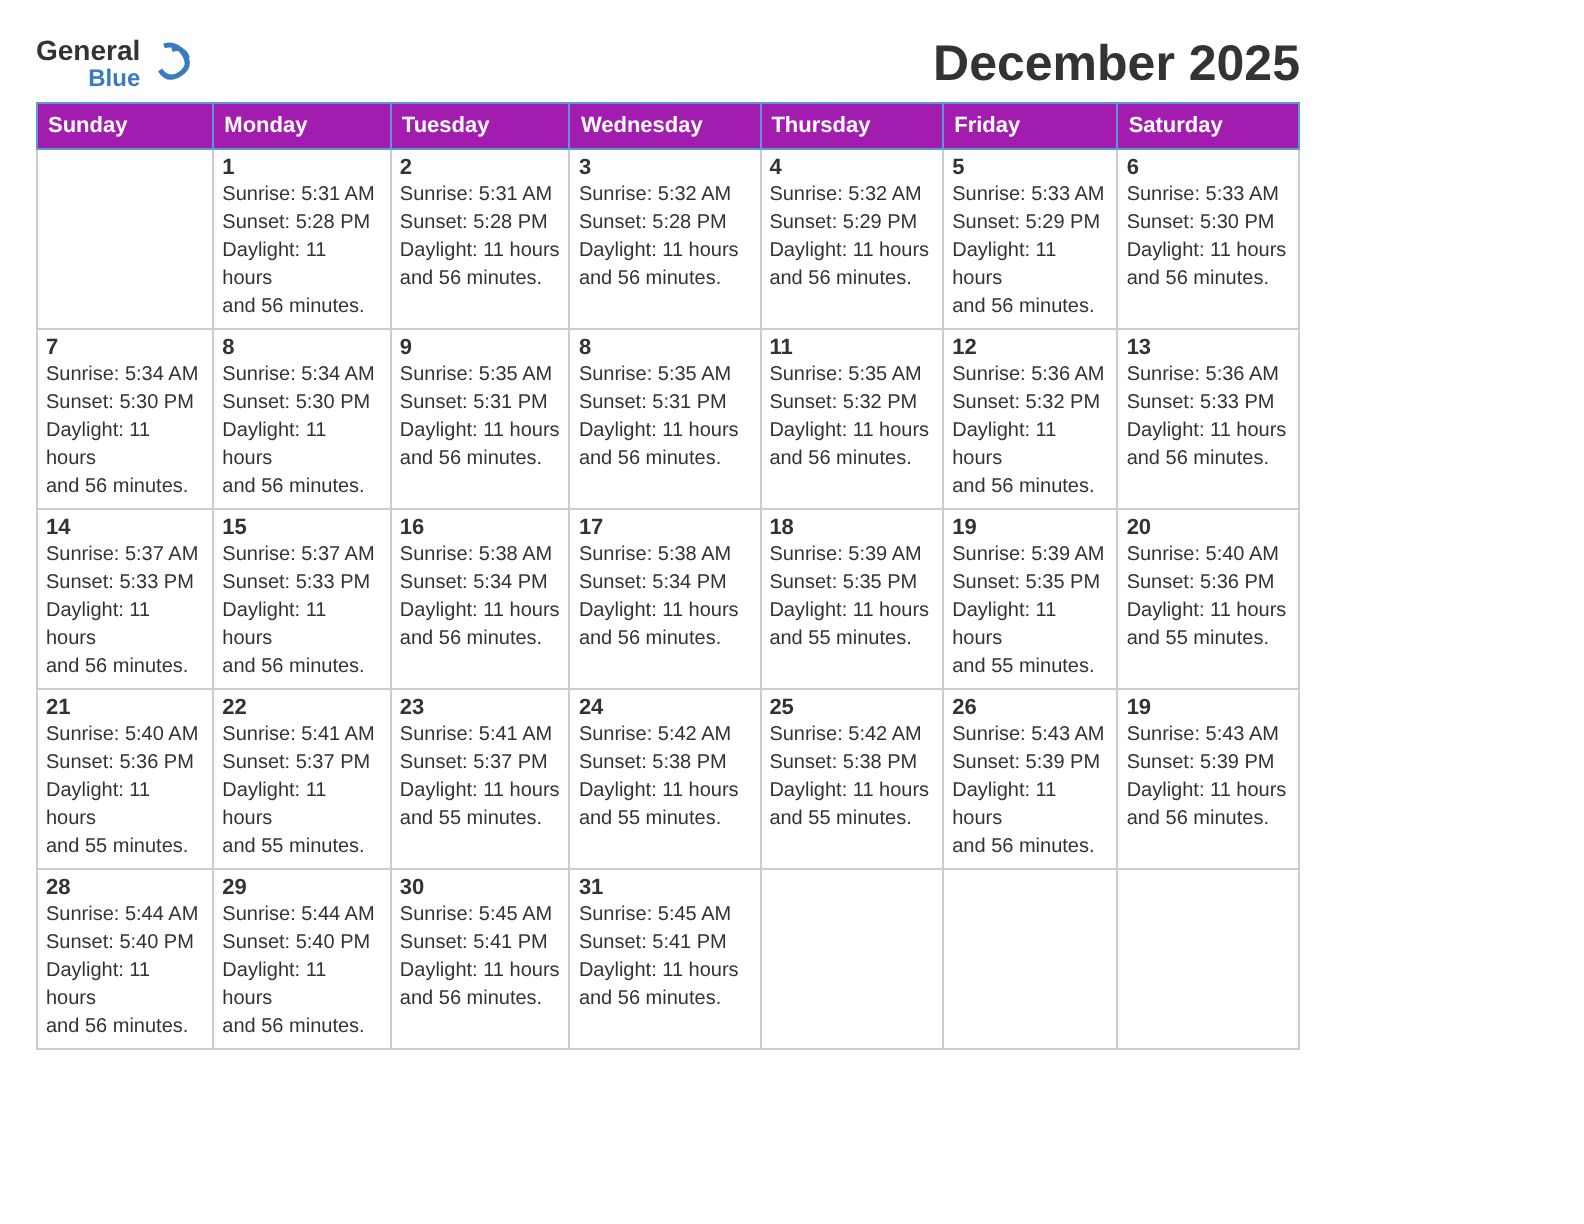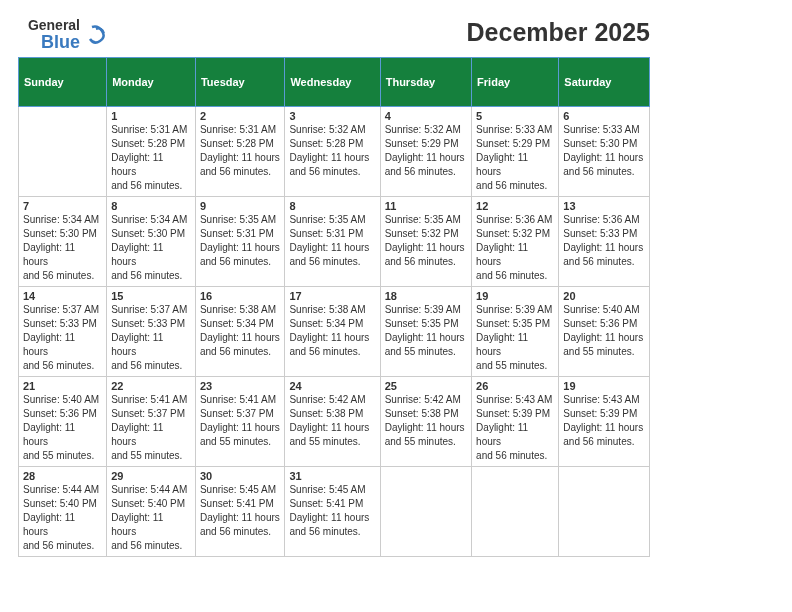--- a/index.html
+++ b/index.html
@@ -32,24 +32,24 @@
       color: #333;
       margin-bottom: 6px;
       font-weight: normal;
     }
     .calendar {
       width: 100%;
       border-collapse: collapse;
       font-size: 10px;
     }
     .calendar thead tr th {
-      background-color: #15803d;
+      background-color: #a21caf;
       color: #fff;
       text-align: left;
-      padding: 18px 5px;
+      padding: 5px 5px;
       font-size: 11px;
       font-weight: bold;
       border: 1px solid #5a9ad4;
     }
     .calendar tbody tr td {
       border: 1px solid #ccc;
       vertical-align: top;
       padding: 3px 4px;
       height: 78px;
       width: 107px;
@@ -72,21 +72,21 @@
   </style>
 </head>
 <body>
 
 <div class="page">
   <div class="header-logo">
     <div class="logo-container">
       <div style="display:flex;align-items:center;gap:2px;">
         <div style="display:flex;flex-direction:column;align-items:flex-end;">
           <span style="font-size:14px;font-weight:bold;color:#333;line-height:1.1;">General</span>
-          <span style="font-size:18px;font-weight:bold;color:#3a7abf;line-height:1.1;padding-left:23px;">Blue</span>
+          <span style="font-size:12px;font-weight:bold;color:#3a7abf;line-height:1.1;padding-left:23px;">Blue</span>
         </div>
         <div style="margin-left:2px;">
           <svg width="22" height="22" viewBox="0 0 22 22">
             <path d="M8 4 Q14 2 18 8 Q22 14 16 18 Q10 22 6 16" fill="none" stroke="#3a7abf" stroke-width="2.5"></path>
             <path d="M12 6 Q18 4 20 10" fill="none" stroke="#3a7abf" stroke-width="2"></path>
           </svg>
         </div>
       </div>
     </div>
     <div>

